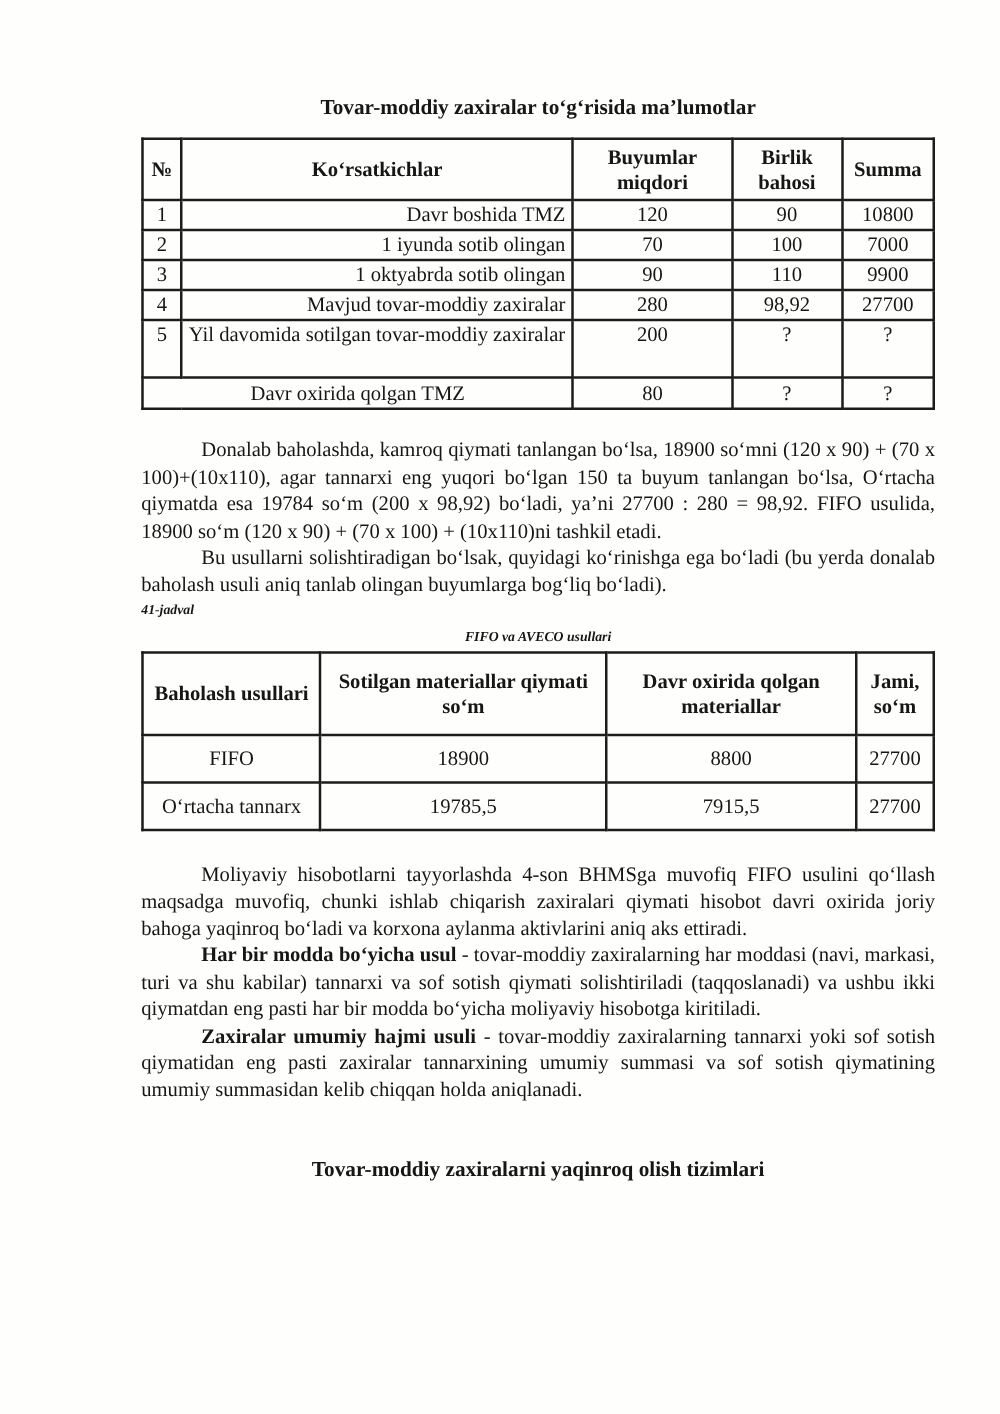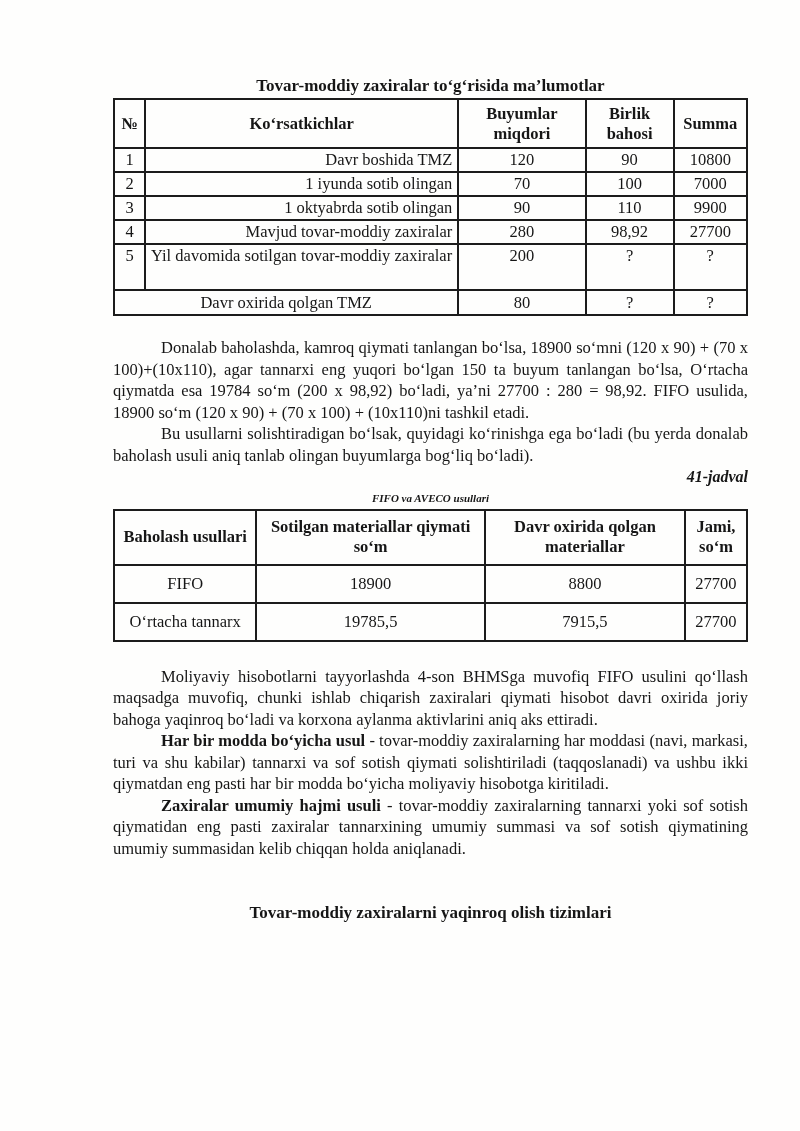--- a/index.html
+++ b/index.html
@@ -8,21 +8,21 @@
     width:800px; height:1131px;
     font-family:"Liberation Serif", "DejaVu Serif", serif;
     color:#161616;
     overflow:hidden;
   }
   .page { width:800px; height:1131px; padding:76px 52px 0 113px; background:#fefefd; }
 
   .center-title {
     text-align:center; font-weight:bold; font-size:17px; line-height:20px;
   }
-  .t1-title { margin-bottom:2px; }
+  .t1-title { margin-bottom:14px; }
 
   table { border-collapse:collapse; width:100%; table-layout:fixed; }
   th, td {
     border:2px solid #1c1c1c;
     font-size:16.5px; line-height:20px;
     padding:1px 5px;
     overflow:hidden;
   }
   th { font-weight:bold; text-align:center; vertical-align:middle; }
   td { vertical-align:middle; }
@@ -36,26 +36,26 @@
   .t1 thead tr { height:49px; }
   .t1 tbody tr { height:23px; }
   .t1 tr.row5 { height:46px; }
   .t1 tr.footer-row { height:25px; }
 
   .bp {
     font-size:16.5px; line-height:21.5px;
     text-align:justify; text-indent:48px;
   }
   .jadval-label {
-    text-align:right; font-weight:bold; font-style:italic;
-    font-size:16px; line-height:21.5px;
+    font-weight:bold; font-style:italic;
+    font-size:11px; line-height:21.5px;
   }
   .t2-title { font-size:11px; line-height:21px;font-style:italic; }
   .t2 { margin-bottom:24px; }
-  .t2 thead tr { height:55px; }
+  .t2 thead tr { height:66px; }
   .t2 tbody tr { height:38px; }
 
   .bottom-title { margin-top:44px; }
 </style>
 </head>
 <body>
 
 <div class="page">
 
   <div class="center-title t1-title">Tovar-moddiy zaxiralar to‘g‘risida ma’lumotlar</div>

